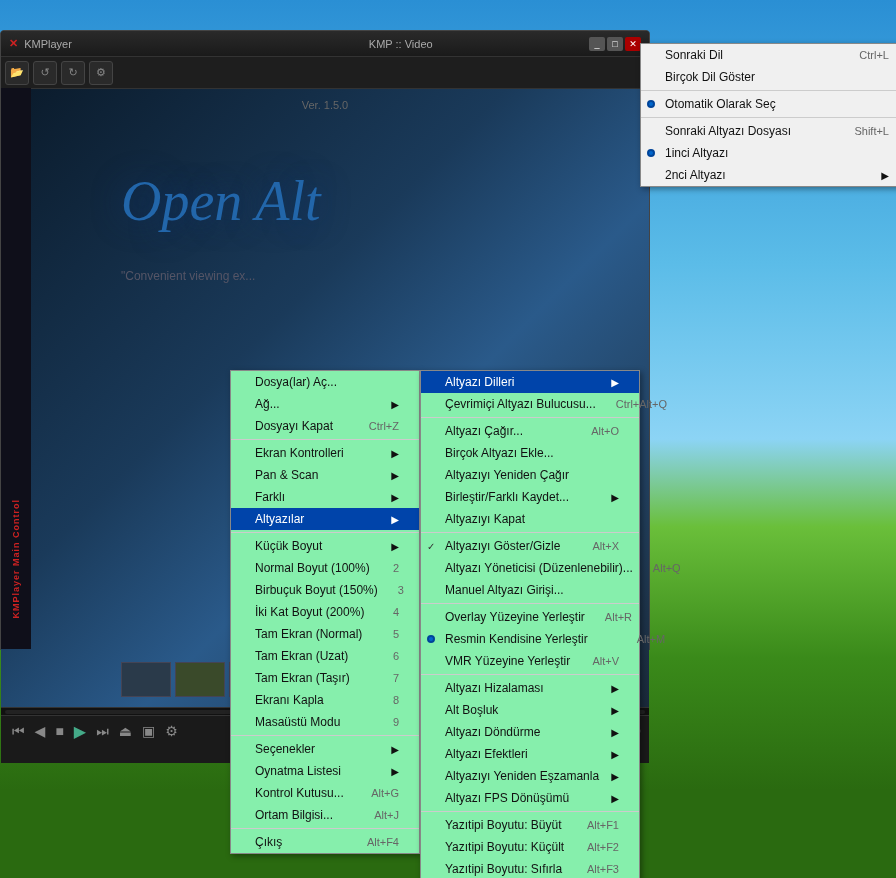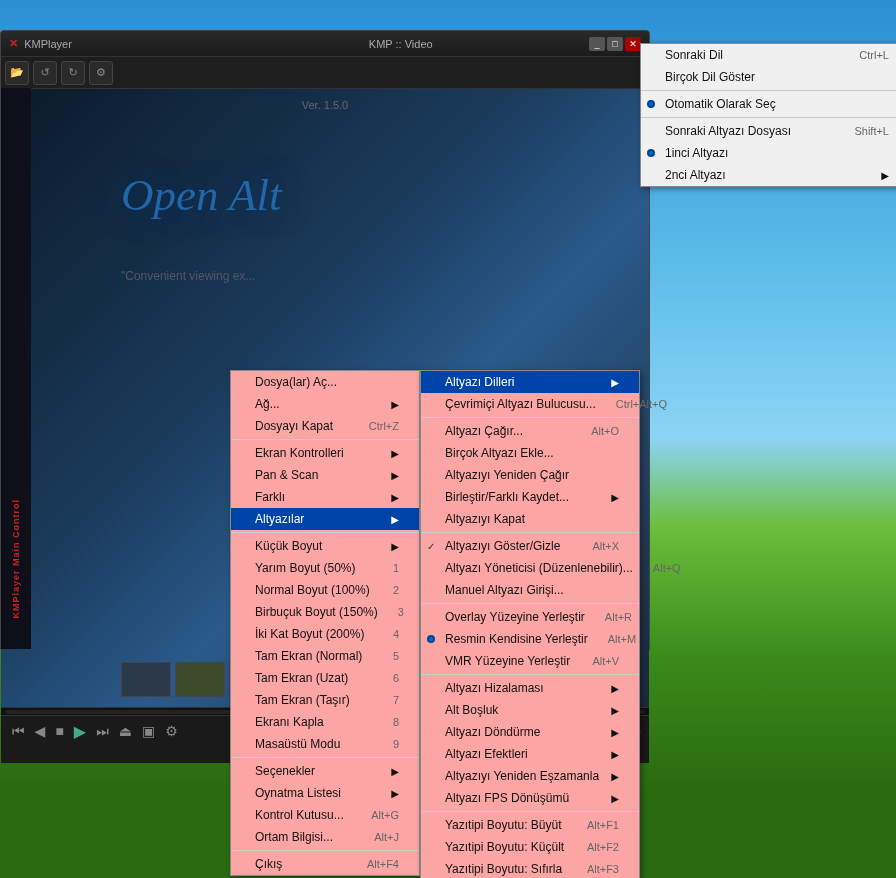--- a/index.html
+++ b/index.html
@@ -150,21 +150,21 @@
       width: 50px;
       height: 4px;
       background: #333;
       border-radius: 2px;
       margin-left: 8px;
     }
 
     
     .context-menu {
       position: absolute;
-      background: #fca5a5;
+      background: #86efac;
       border: 1px solid #888;
       box-shadow: 2px 2px 6px rgba(0,0,0,0.4);
       min-width: 180px;
       z-index: 1000;
       font-size: 12px;
     }
 
     .menu-item {
       padding: 4px 20px 4px 24px;
       cursor: pointer;
@@ -290,21 +290,21 @@
 
   <div class="player-toolbar">
     <div class="toolbar-btn">📂</div>
     <div class="toolbar-btn">↺</div>
     <div class="toolbar-btn">↻</div>
     <div class="toolbar-btn">⚙</div>
   </div>
 
   <div class="video-area">
     <div style="position:absolute;top:10px;left:50%;transform:translateX(-50%);color:#666;font-size:11px;">Ver. 1.5.0</div>
-    <div style="position:absolute;top:80px;left:120px;color:#2266aa;font-size:45px;font-style:italic;font-family:serif;text-shadow:0 0 30px #113366;">Open Alt</div>
+    <div style="position:absolute;top:80px;left:120px;color:#2266aa;font-size:56px;font-style:italic;font-family:serif;text-shadow:0 0 30px #113366;">Open Alt</div>
     <div style="position:absolute;top:180px;left:120px;color:#556;font-size:12px;">"Convenient viewing ex...</div>
 
     <div style="position:absolute;bottom:10px;left:120px;display:flex;gap:4px;">
       <div style="width:50px;height:35px;background:#2a3a4a;border:1px solid #445;"></div>
       <div style="width:50px;height:35px;background:#3a4a2a;border:1px solid #445;"></div>
       <div style="width:50px;height:35px;background:#4a2a2a;border:1px solid #445;"></div>
     </div>
 
     <div class="km-small-panel">KM</div>
   </div>
@@ -360,24 +360,20 @@
   <div class="menu-item highlighted">
       <span>Altyazılar</span>
       <span class="arrow">▶</span>
     </div>
   <div class="menu-separator"></div>
   <div class="menu-item">
       <span>Küçük Boyut</span>
       <span class="arrow">▶</span>
     </div>
   <div class="menu-item">
-      <span>Yarım Boyut (50%)</span>
-      <span class="shortcut">1</span>
-    </div>
-  <div class="menu-item">
       <span>Normal Boyut (100%)</span>
       <span class="shortcut">2</span>
     </div>
   <div class="menu-item">
       <span>Birbuçuk Boyut (150%)</span>
       <span class="shortcut">3</span>
     </div>
   <div class="menu-item">
       <span>İki Kat Boyut (200%)</span>
       <span class="shortcut">4</span>
@@ -464,21 +460,21 @@
       <span class="shortcut">Alt+Q</span>
     </div>
   <div class="menu-item">
       <span>Manuel Altyazı Girişi...</span>
     </div>
   <div class="menu-separator"></div>
   <div class="menu-item">
       <span>Overlay Yüzeyine Yerleştir</span>
       <span class="shortcut">Alt+R</span>
     </div>
-  <div class="menu-item" style="position:relative;">
+  <div class="menu-item" style="position:relative;gap:29px;">
       <span class="check-dot"></span>
       <span>Resmin Kendisine Yerleştir</span>
       <span class="shortcut">Alt+M</span>
     </div>
   <div class="menu-item">
       <span>VMR Yüzeyine Yerleştir</span>
       <span class="shortcut">Alt+V</span>
     </div>
   <div class="menu-separator"></div>
   <div class="menu-item">

